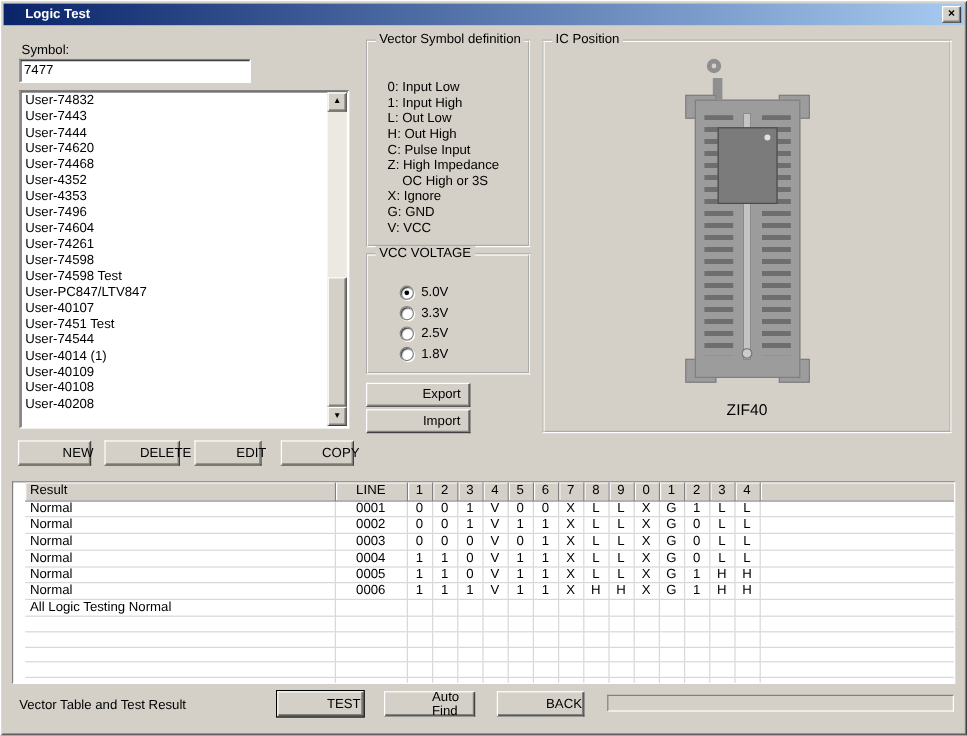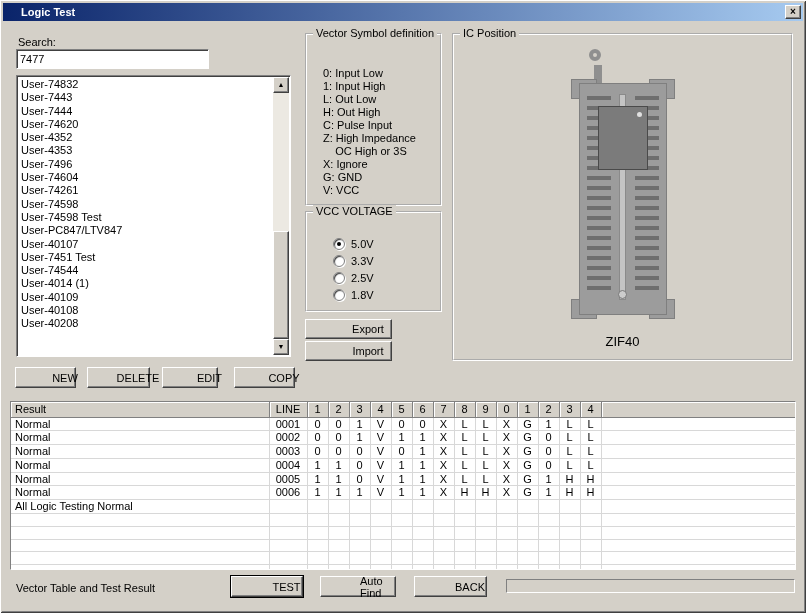--- a/index.html
+++ b/index.html
@@ -83,65 +83,66 @@
     background-image:repeating-linear-gradient(to bottom, #6e6e6e 0 4px, rgba(0,0,0,0) 4px 10px); }
   .slots-left { left:7px; } .slots-right { right:7px; }
   .rail { position:absolute; left:39px; top:10px; width:7px; height:206px; background:#c4c4c4; border:1px solid #8a8a8a; }
   .chip { position:absolute; left:18px; top:22px; width:50px; height:64px; background:#7b7b7b; border:1px solid #4a4a4a; }
   .pin1-dot { position:absolute; right:5px; top:5px; width:5px; height:5px; border-radius:50%; background:#e0e0e0; }
   .bottom-dot { position:absolute; left:38px; top:206px; width:9px; height:9px; border-radius:50%; background:#cccccc; border:1px solid #777; }
   .socket-label { position:absolute; bottom:10px; left:0; width:100%; text-align:center; font-size:13px; }
   
   .table-area {
     position:absolute; left:10px; top:401px; width:786px; height:169px; background:#fff; overflow:hidden;
-    border:1px solid; border-color:#808080 #ffffff #ffffff #808080;
+    border:1px solid; border-color:#808080 #ffffff #ffffff #808080;padding-left:10px;
   }
   table.result-table { border-collapse:collapse; table-layout:fixed; width:100%; }
   .result-table th {
     height:15px; background:#d4d0c8; font-weight:normal; font-size:11px;
     border-right:1px solid #808080; border-bottom:1px solid #808080;
     box-shadow: inset 1px 1px 0 #ffffff; text-align:center; padding:0; overflow:hidden;
   }
   .result-table th.col-result { text-align:left; padding-left:4px; }
   .result-table td {
     height:12.8px; line-height:12.8px; font-size:11px; padding:0; text-align:center; overflow:hidden;
     border-right:1px solid #d8d8d8; border-bottom:1px solid #d8d8d8; white-space:nowrap;
   }
   .result-table td.col-result { text-align:left; padding-left:4px; }
   .result-table .col-result { width:258px; }
-  .result-table .col-line { width:38px; }
+  .result-table .col-line { width:60px; }
   .result-table .col-pin { width:21px; }
   .result-table .col-fill { width:auto; border-right:none; }
   .result-table th.col-fill { border-right:none; }
   .progress {
     position:absolute; left:506px; top:579px; width:289px; height:14px; background:#d4d0c8;
     border:1px solid; border-color:#808080 #ffffff #ffffff #808080;
   }
 </style>
 </head>
 <body>
 
 <div class="window">
 
   <div class="titlebar">
     <span>Logic Test</span>
     <div class="close-btn">
       <span>×</span>
     </div>
   </div>
 
-  <div class="label" style="left:18px; top:36px;">Search:</div>
+  <div class="label" style="left:18px; top:36px;">Symbol:</div>
   <input class="search-input sunken-field" value="7477" style="">
 
   <div class="listbox sunken-field">
     <div class="list-inner">
         <div class="list-item">User-74832</div>
         <div class="list-item">User-7443</div>
         <div class="list-item">User-7444</div>
         <div class="list-item">User-74620</div>
+        <div class="list-item">User-74468</div>
         <div class="list-item">User-4352</div>
         <div class="list-item">User-4353</div>
         <div class="list-item">User-7496</div>
         <div class="list-item">User-74604</div>
         <div class="list-item">User-74261</div>
         <div class="list-item">User-74598</div>
         <div class="list-item">User-74598 Test</div>
         <div class="list-item">User-PC847/LTV847</div>
         <div class="list-item">User-40107</div>
         <div class="list-item">User-7451 Test</div>

